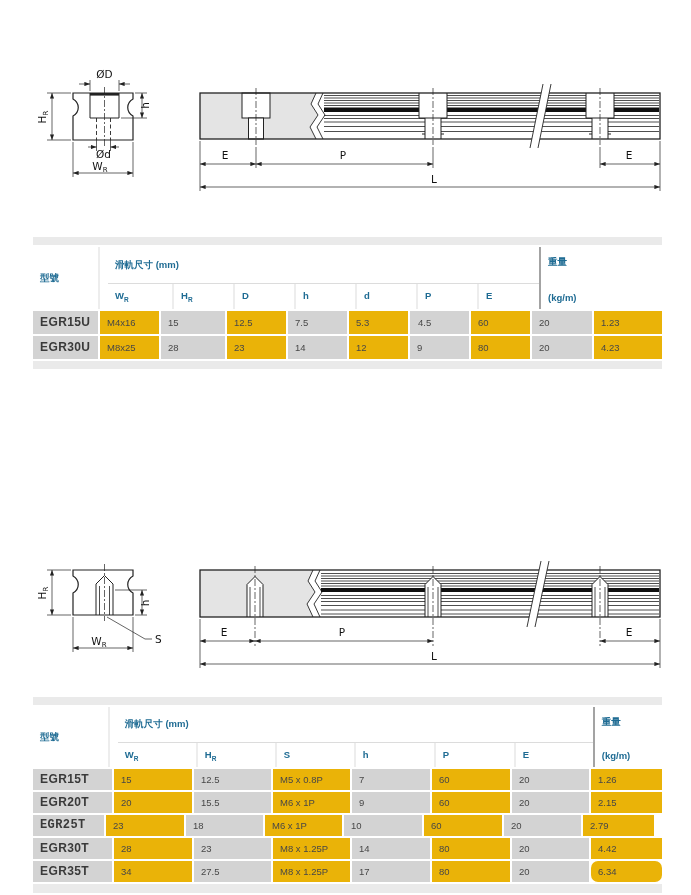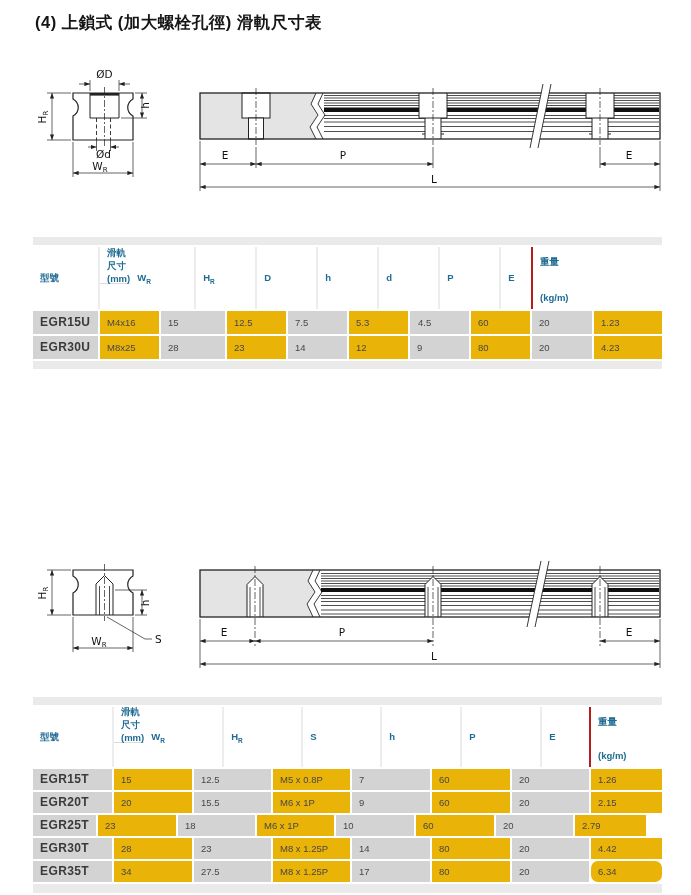--- a/index.html
+++ b/index.html
@@ -14,21 +14,21 @@
   .strip{height:8px;background:#eaeaea;}
   .strip.top{margin-bottom:2px;}
   .strip.bot{margin-top:2px;}
   .thead{display:flex;color:#1e6b93;margin-bottom:2px;}
   .t1 .thead{height:62px;}
   .t2 .thead{height:60px;}
   .hcell{box-sizing:border-box;border-right:2px solid #ededed;font-size:9.5px;font-weight:700;}
   .hmodel{display:flex;align-items:center;padding-left:7px;}
   .hbolt{padding:8px 0 0 7px;line-height:13.5px;}
   .hbolt .mm{margin-top:7px;font-weight:700;}
-  .hgroup{box-sizing:border-box;border-right:2px solid #b91c1c;display:flex;}
+  .hgroup{box-sizing:border-box;border-right:2px solid #a3a3a3;display:flex;flex-direction:column;margin-left:8px;}
   .hgtitle{box-sizing:border-box;border-bottom:1px solid #dcdcdc;display:flex;align-items:center;
            padding-left:7px;font-size:9.5px;font-weight:700;}
   .t1 .hgtitle{height:37px;}
   .t2 .hgtitle{height:36px;}
   .hsub{display:flex;flex:1;}
   .hsubcell{box-sizing:border-box;border-right:2px solid #ededed;display:flex;align-items:center;
             padding-left:7px;font-size:9.5px;font-weight:700;}
   .hsubcell:last-child{border-right:none;}
   .hweight{display:flex;flex-direction:column;justify-content:space-between;padding:9px 0 6px 7px;border-right:none;}
   sub{font-size:6.5px;}
@@ -40,21 +40,20 @@
   .cell:last-child{margin-right:0;}
   .cell.dark{background:#d3d3d3;}
   .cell.light{background:#eab308;}
   .cell.model{font-weight:700;font-size:12px;letter-spacing:.4px;color:#3a3a3a;}
 </style>
 </head>
 <body>
 
 <div class="page">
 
-  <div class="sec-title" style="top:12px;">(4) 上鎖式 (加大螺栓孔徑) 滑軌尺寸表</div>
 
   <svg style="top:55px;" width="691" height="150" viewBox="0 55 691 150">
     <defs>
       <marker id="a1" viewBox="0 0 8 6" markerWidth="8" markerHeight="6" refX="8" refY="3" orient="auto-start-reverse">
         <path d="M0,0 L8,3 L0,6 Z" fill="#222"></path>
       </marker>
     </defs>
     <g stroke="#222" stroke-width="1" fill="none">
 
       <path d="M73,93 L133,93 L133,99 C126,103 126,112 133,116 L133,140 L73,140 L73,116 C80,112 80,103 73,99 Z" fill="#fff" stroke-width="1.2"></path>
@@ -377,21 +376,21 @@
       <div class="cell model dark" style="width:79px;">EGR20T</div>
       <div class="cell light" style="width:78px;">20</div>
       <div class="cell dark" style="width:77px;">15.5</div>
       <div class="cell light" style="width:77px;">M6 x 1P</div>
       <div class="cell dark" style="width:78px;">9</div>
       <div class="cell light" style="width:78px;">60</div>
       <div class="cell dark" style="width:77px;">20</div>
       <div class="cell light" style="width:71px;">2.15</div>
     </div>
     <div class="trow">
-      <div class="cell model dark" style="width:63px;">EGR25T</div>
+      <div class="cell model dark" style="width:71px;font-family:Liberation Mono, monospace;">EGR25T</div>
       <div class="cell light" style="width:78px;">23</div>
       <div class="cell dark" style="width:77px;">18</div>
       <div class="cell light" style="width:77px;">M6 x 1P</div>
       <div class="cell dark" style="width:78px;">10</div>
       <div class="cell light" style="width:78px;">60</div>
       <div class="cell dark" style="width:77px;">20</div>
       <div class="cell light" style="width:71px;">2.79</div>
     </div>
     <div class="trow">
       <div class="cell model dark" style="width:79px;">EGR30T</div>

